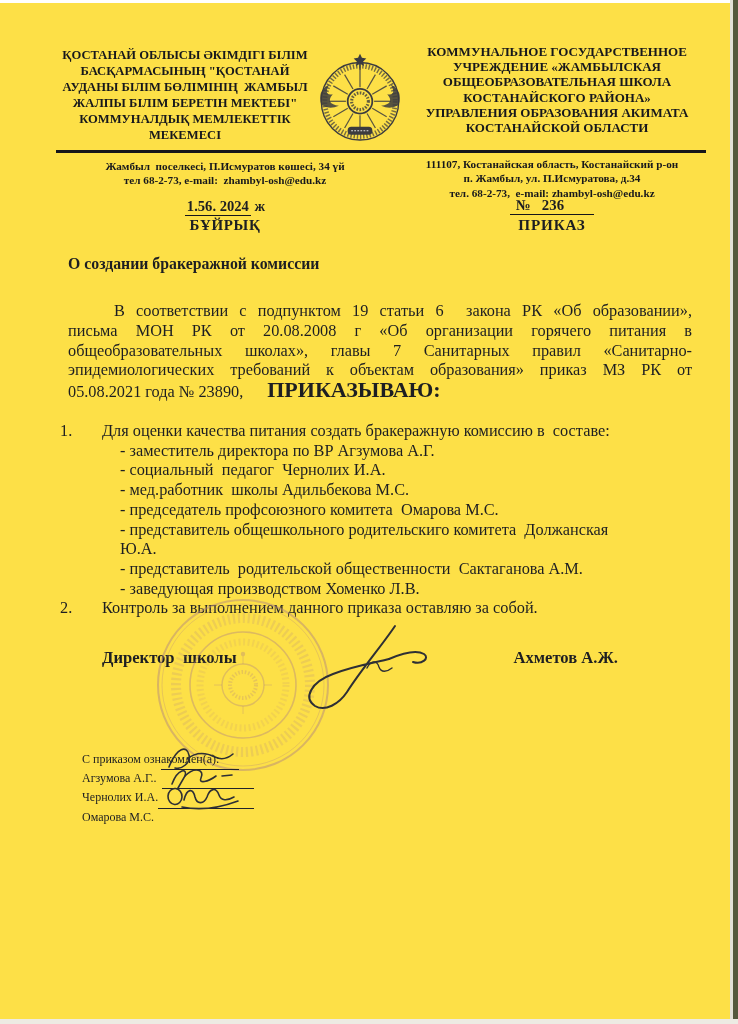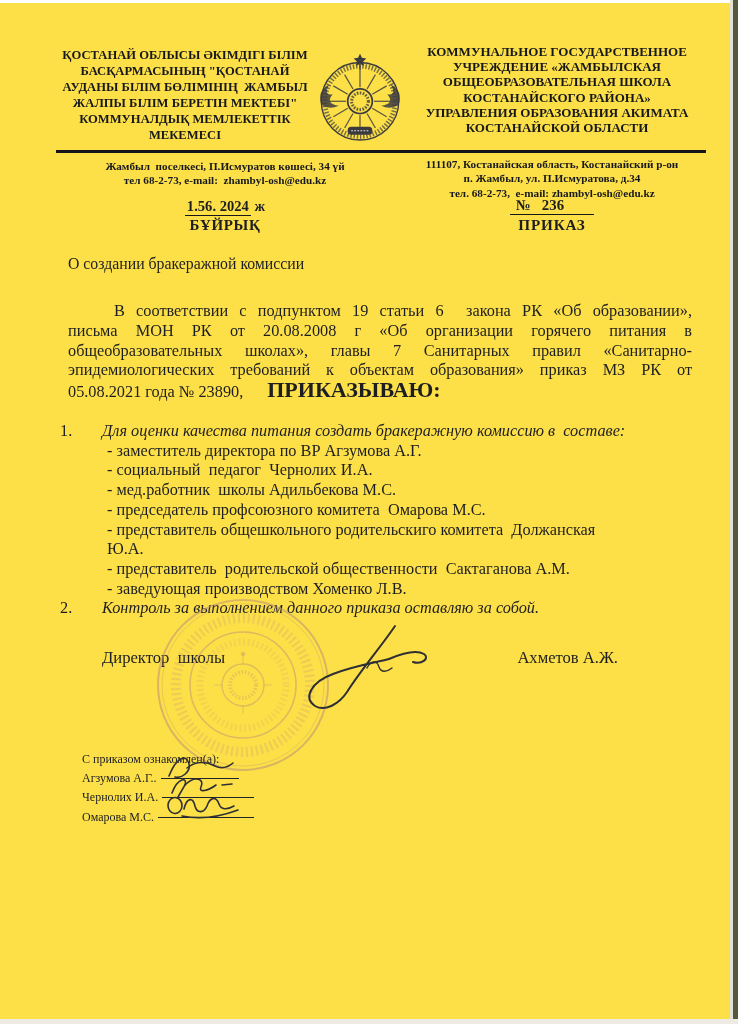--- a/index.html
+++ b/index.html
@@ -27,42 +27,42 @@
   .addr-left{top:159px;left:70px;width:310px;}
   .addr-right{top:157px;left:404px;width:296px;}
 
   .date-block{position:absolute;top:198px;left:70px;width:310px;text-align:center;font-weight:bold;font-size:14.6px;}
   .u-line{border-bottom:1.8px solid #15151a;padding:0 2px 1px;}
   .doc-type-kk{position:absolute;top:217px;left:70px;width:310px;text-align:center;font-weight:bold;font-size:15px;letter-spacing:.6px;}
   .num-block{position:absolute;top:197px;left:404px;width:296px;text-align:center;font-weight:bold;font-size:14.8px;}
   .num-underline{border-bottom:1.8px solid #15151a;padding:0 30px 1px 6px;}
   .doc-type-ru{position:absolute;top:216px;left:404px;width:296px;text-align:center;font-weight:bold;font-size:15.2px;letter-spacing:.8px;}
 
-  .subject{position:absolute;top:255px;left:68px;font-weight:normal;font-size:15.8px;text-align:right;}
+  .subject{position:absolute;top:255px;left:68px;font-weight:bold;font-size:15.8px;text-align:right;}
 
   .body-par{position:absolute;top:301px;left:68px;width:624px;font-size:16.3px;line-height:19.8px;}
   .body-line{text-align:justify;text-align-last:justify;}
   .body-line.first{text-indent:46px;}
   .body-line.last{text-align:justify;text-align-last:left;}
   .decree{font-weight:bold;margin-left:24px;font-size:22px;}
 
   .orders{position:absolute;top:421px;left:60px;width:640px;font-size:16.3px;line-height:19.7px;}
   .order-row{display:flex;}
   .order-num{width:42px;flex:none;}
-  .order-text{flex:1;font-style:italic;}
-  .member{margin-left:47px;max-width:560px;}
-
-  .director-row{position:absolute;top:648px;left:102px;width:560px;display:flex;font-weight:normal;font-size:16.6px;}
+  .order-text{flex:1;}
+  .member{margin-left:60px;max-width:560px;}
+
+  .director-row{position:absolute;top:648px;left:102px;width:560px;display:flex;font-weight:bold;font-size:16.6px;}
   .director-name{margin-left:auto;margin-right:44px;}
 
   .stamp{position:absolute;left:152px;top:594px;width:182px;height:182px;pointer-events:none;}
   .dir-sig{position:absolute;left:283px;top:616px;width:160px;height:108px;pointer-events:none;}
 
   .ack{position:absolute;left:74px;top:750px;font-size:12px;line-height:19.2px;margin-left:8px;}
-  .ack-row{display:flex;align-items:center;height:19.2px;}
+  .ack-row{display:flex;align-items:flex-start;height:19.2px;}
   .sig-line{position:relative;border-bottom:1.4px solid #23242a;margin-left:4px;flex:none;}
   .sig-line svg{position:absolute;left:2px;bottom:-4px;overflow:visible;}
   .w78{width:78px;} .w92{width:92px;} .w96{width:96px;}
 </style>
 </head>
 <body>
 
 <div class="page">
   <div class="edge-top"></div>
 

